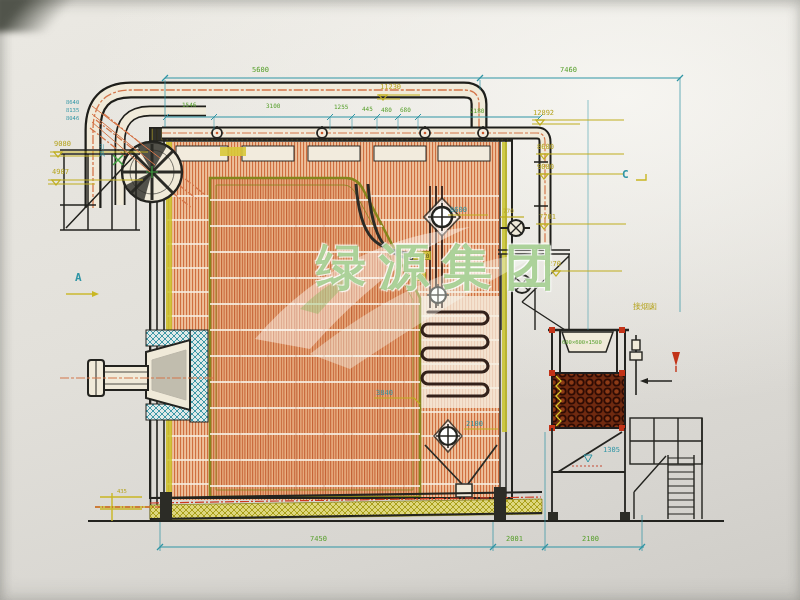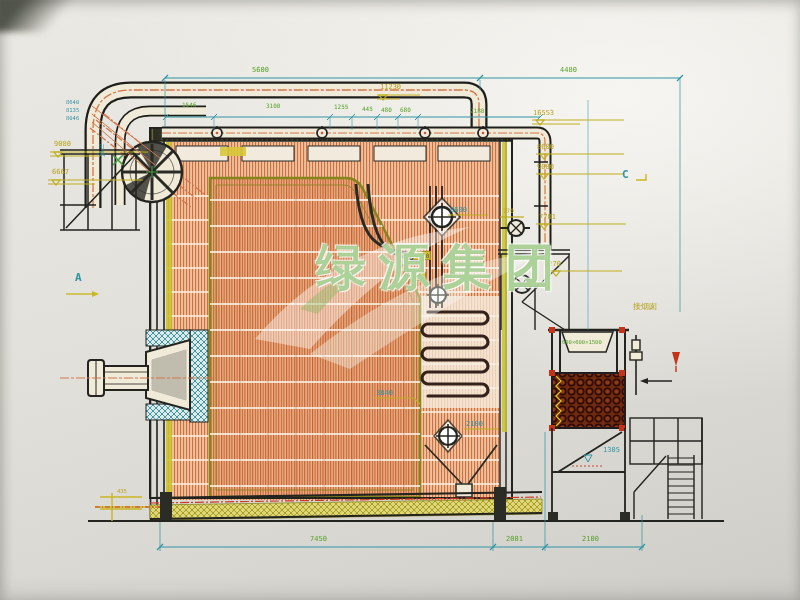--- a/index.html
+++ b/index.html
@@ -280,41 +280,41 @@
       <path d="M48,180 H143 M48,184 H95"></path>
         <polygon points="52,180 60,180 56,185"></polygon>
       <path d="M448,215 H488 M374,398 H414 M414,398 L420,404 M464,429 H498"></path>
     </g>
     <g stroke="#d4764a" stroke-width="1">
       <path d="M92,106 L160,158 M92,114 L155,165 M92,122 L150,172" fill="none"></path>
     </g>
   </svg>
 
   <span class="lbl gr" style="left:252px;top:66px">5600</span>
-  <span class="lbl gr" style="left:560px;top:66px">4480</span>
+  <span class="lbl gr" style="left:560px;top:66px">7460</span>
   <span class="lbl gr t6" style="left:182px;top:101px">1546</span>
   <span class="lbl gr t6" style="left:266px;top:102px">3100</span>
   <span class="lbl gr t6" style="left:334px;top:103px">1255</span>
   <span class="lbl gr t6" style="left:362px;top:105px">445</span>
   <span class="lbl gr t6" style="left:381px;top:106px">480</span>
   <span class="lbl gr t6" style="left:400px;top:106px">680</span>
   <span class="lbl gr t6" style="left:470px;top:107px">2180</span>
   <span class="lbl gr" style="left:310px;top:535px">7450</span>
   <span class="lbl gr" style="left:506px;top:535px">2001</span>
   <span class="lbl gr" style="left:582px;top:535px">2100</span>
 
   <span class="lbl yl" style="left:380px;top:83px">11230</span>
-  <span class="lbl yl" style="left:533px;top:109px">16553</span>
+  <span class="lbl yl" style="left:533px;top:109px">12892</span>
   <span class="lbl yl" style="left:537px;top:143px">8600</span>
   <span class="lbl yl" style="left:537px;top:163px">9080</span>
   <span class="lbl yl t6" style="left:503px;top:207px">770</span>
   <span class="lbl yl" style="left:539px;top:213px">7701</span>
   <span class="lbl yl" style="left:544px;top:260px">6270</span>
   <span class="lbl yl" style="left:54px;top:140px">9080</span>
-  <span class="lbl yl" style="left:52px;top:168px">6667</span>
+  <span class="lbl yl" style="left:52px;top:168px">4907</span>
   <span class="lbl yl tiny" style="left:117px;top:488px">435</span>
   <span class="lbl yl" style="left:633px;top:303px;font-size:8px">接烟囱</span>
 
   <span class="lbl cy tiny" style="left:66px;top:99px">8640</span>
   <span class="lbl cy tiny" style="left:66px;top:107px">8135</span>
   <span class="lbl cy tiny" style="left:66px;top:115px">8046</span>
   <span class="lbl cy" style="left:450px;top:206px">8600</span>
   <span class="lbl cy" style="left:376px;top:389px">3840</span>
   <span class="lbl cy" style="left:466px;top:420px">2100</span>
   <span class="lbl cy" style="left:603px;top:446px">1305</span>

